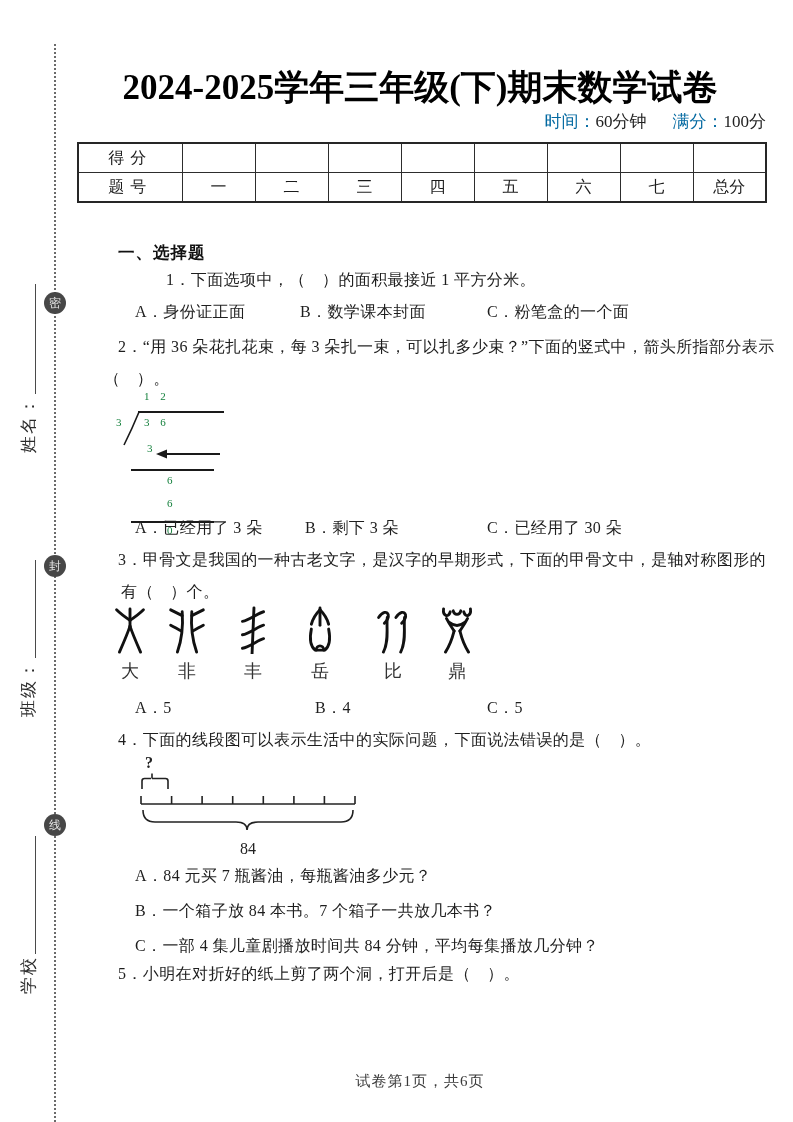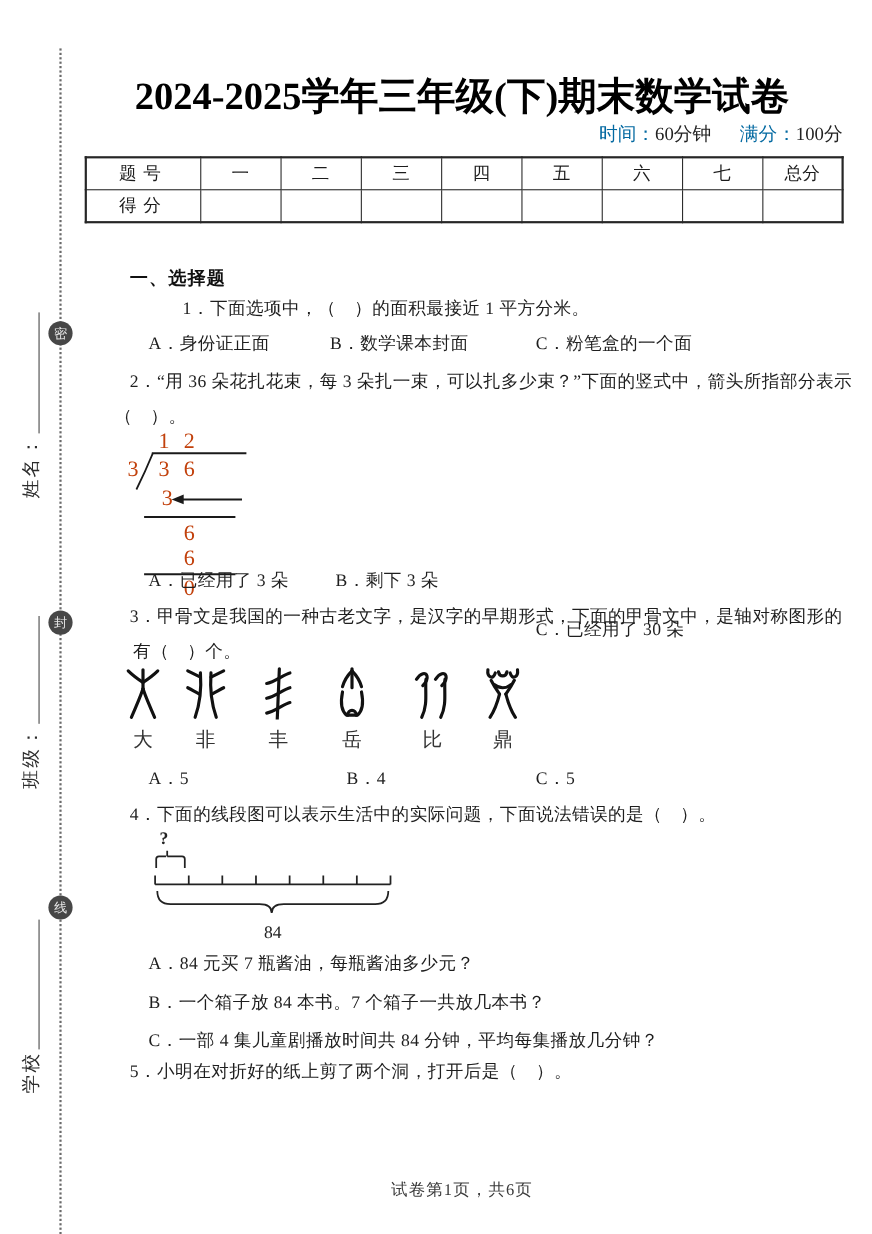--- a/index.html
+++ b/index.html
@@ -37,21 +37,21 @@
     border:1.6px solid #2d2d2d;height:28px;text-align:center;vertical-align:middle;
     font-size:16px;color:#1c1c1c;padding:0;
   }
   .score-table td.lbl{letter-spacing:6px;}
   
   .tline{position:absolute;font-size:16px;white-space:nowrap;letter-spacing:0.4px;color:#1e1e1e;}
   .sec-heading{position:absolute;left:118px;top:242px;font-size:16.5px;font-weight:700;letter-spacing:1px;color:#111;}
   .opts{position:absolute;height:22px;font-size:16px;white-space:nowrap;}
   .opts span{position:absolute;top:0;letter-spacing:0.4px;}
   
-  .division{position:absolute;left:112px;top:388px;width:130px;height:160px;font-size:20px;color:#c2410c;}
+  .division{position:absolute;left:112px;top:388px;width:130px;height:160px;font-size:11px;color:#15803d;}
   .division span{position:absolute;white-space:pre;letter-spacing:4px;}
   .division svg{position:absolute;left:0;top:0;}
   
   .glyph-row{position:absolute;left:105px;top:606px;width:420px;height:78px;}
   .glyph-unit{position:absolute;top:0;width:44px;text-align:center;}
   .glyph-caption{font-size:18px;color:#333;margin-top:1px;letter-spacing:0;}
   
   .segdiag{position:absolute;left:136px;top:754px;width:240px;height:108px;}
   .segdiag .qmark{position:absolute;left:9px;top:0;font-size:16px;font-weight:700;color:#222;}
   .segdiag .total{position:absolute;left:92px;top:86px;width:40px;text-align:center;font-size:16px;color:#222;}
@@ -89,41 +89,41 @@
       <col style="width:73px;">
       <col style="width:73px;">
       <col style="width:73px;">
       <col style="width:73px;">
       <col style="width:73px;">
       <col style="width:73px;">
       <col style="width:73px;">
       <col style="width:73px;">
   </colgroup>
   <tbody>
+  <tr>
+    <td class="lbl">得分</td>
+    <td></td>
+    <td></td>
+    <td></td>
+    <td></td>
+    <td></td>
+    <td></td>
+    <td></td>
+    <td></td>
+  </tr>
   <tr>
     <td class="lbl">题号</td>
     <td>一</td>
     <td>二</td>
     <td>三</td>
     <td>四</td>
     <td>五</td>
     <td>六</td>
     <td>七</td>
     <td>总分</td>
-  </tr>
-  <tr>
-    <td class="lbl">得分</td>
-    <td></td>
-    <td></td>
-    <td></td>
-    <td></td>
-    <td></td>
-    <td></td>
-    <td></td>
-    <td></td>
   </tr>
   </tbody>
 </table>
 
 <div class="sec-heading">一、选择题</div>
 
 <div class="tline" style="left:118px;top:270px;margin-left:48px;">1．下面选项中，（　）的面积最接近 1 平方分米。</div>
 <div class="opts" style="left:135px;top:302px;width:620px;">
   <span style="left:0;">A．身份证正面</span>
   <span style="left:165px;">B．数学课本封面</span>
@@ -147,21 +147,21 @@
   <span style="left:32px;top:28px;">3 6</span>
   <span style="left:35px;top:54px;">3</span>
   <span style="left:55px;top:86px;">6</span>
   <span style="left:55px;top:109px;">6</span>
   <span style="left:55px;top:136px;">0</span>
 </div>
 
 <div class="opts" style="left:135px;top:518px;width:620px;">
   <span style="left:0;">A．已经用了 3 朵</span>
   <span style="left:170px;">B．剩下 3 朵</span>
-  <span style="left:352px;margin-top:44px;">C．已经用了 30 朵</span>
+  <span style="left:352px;">C．已经用了 30 朵</span>
 </div>
 
 <div class="tline" style="left:118px;top:550px;">3．甲骨文是我国的一种古老文字，是汉字的早期形式，下面的甲骨文中，是轴对称图形的</div>
 <div class="tline" style="left:104px;top:582px;margin-left:17px;">有（　）个。</div>
 
 <div class="glyph-row">
   <div class="glyph-unit" style="left:3px;">
     <svg width="42" height="48" viewBox="0 0 40 50">
       <g stroke="#111" stroke-width="3" fill="none" stroke-linecap="round">
         <path d="M20,3 L20,21"></path>

